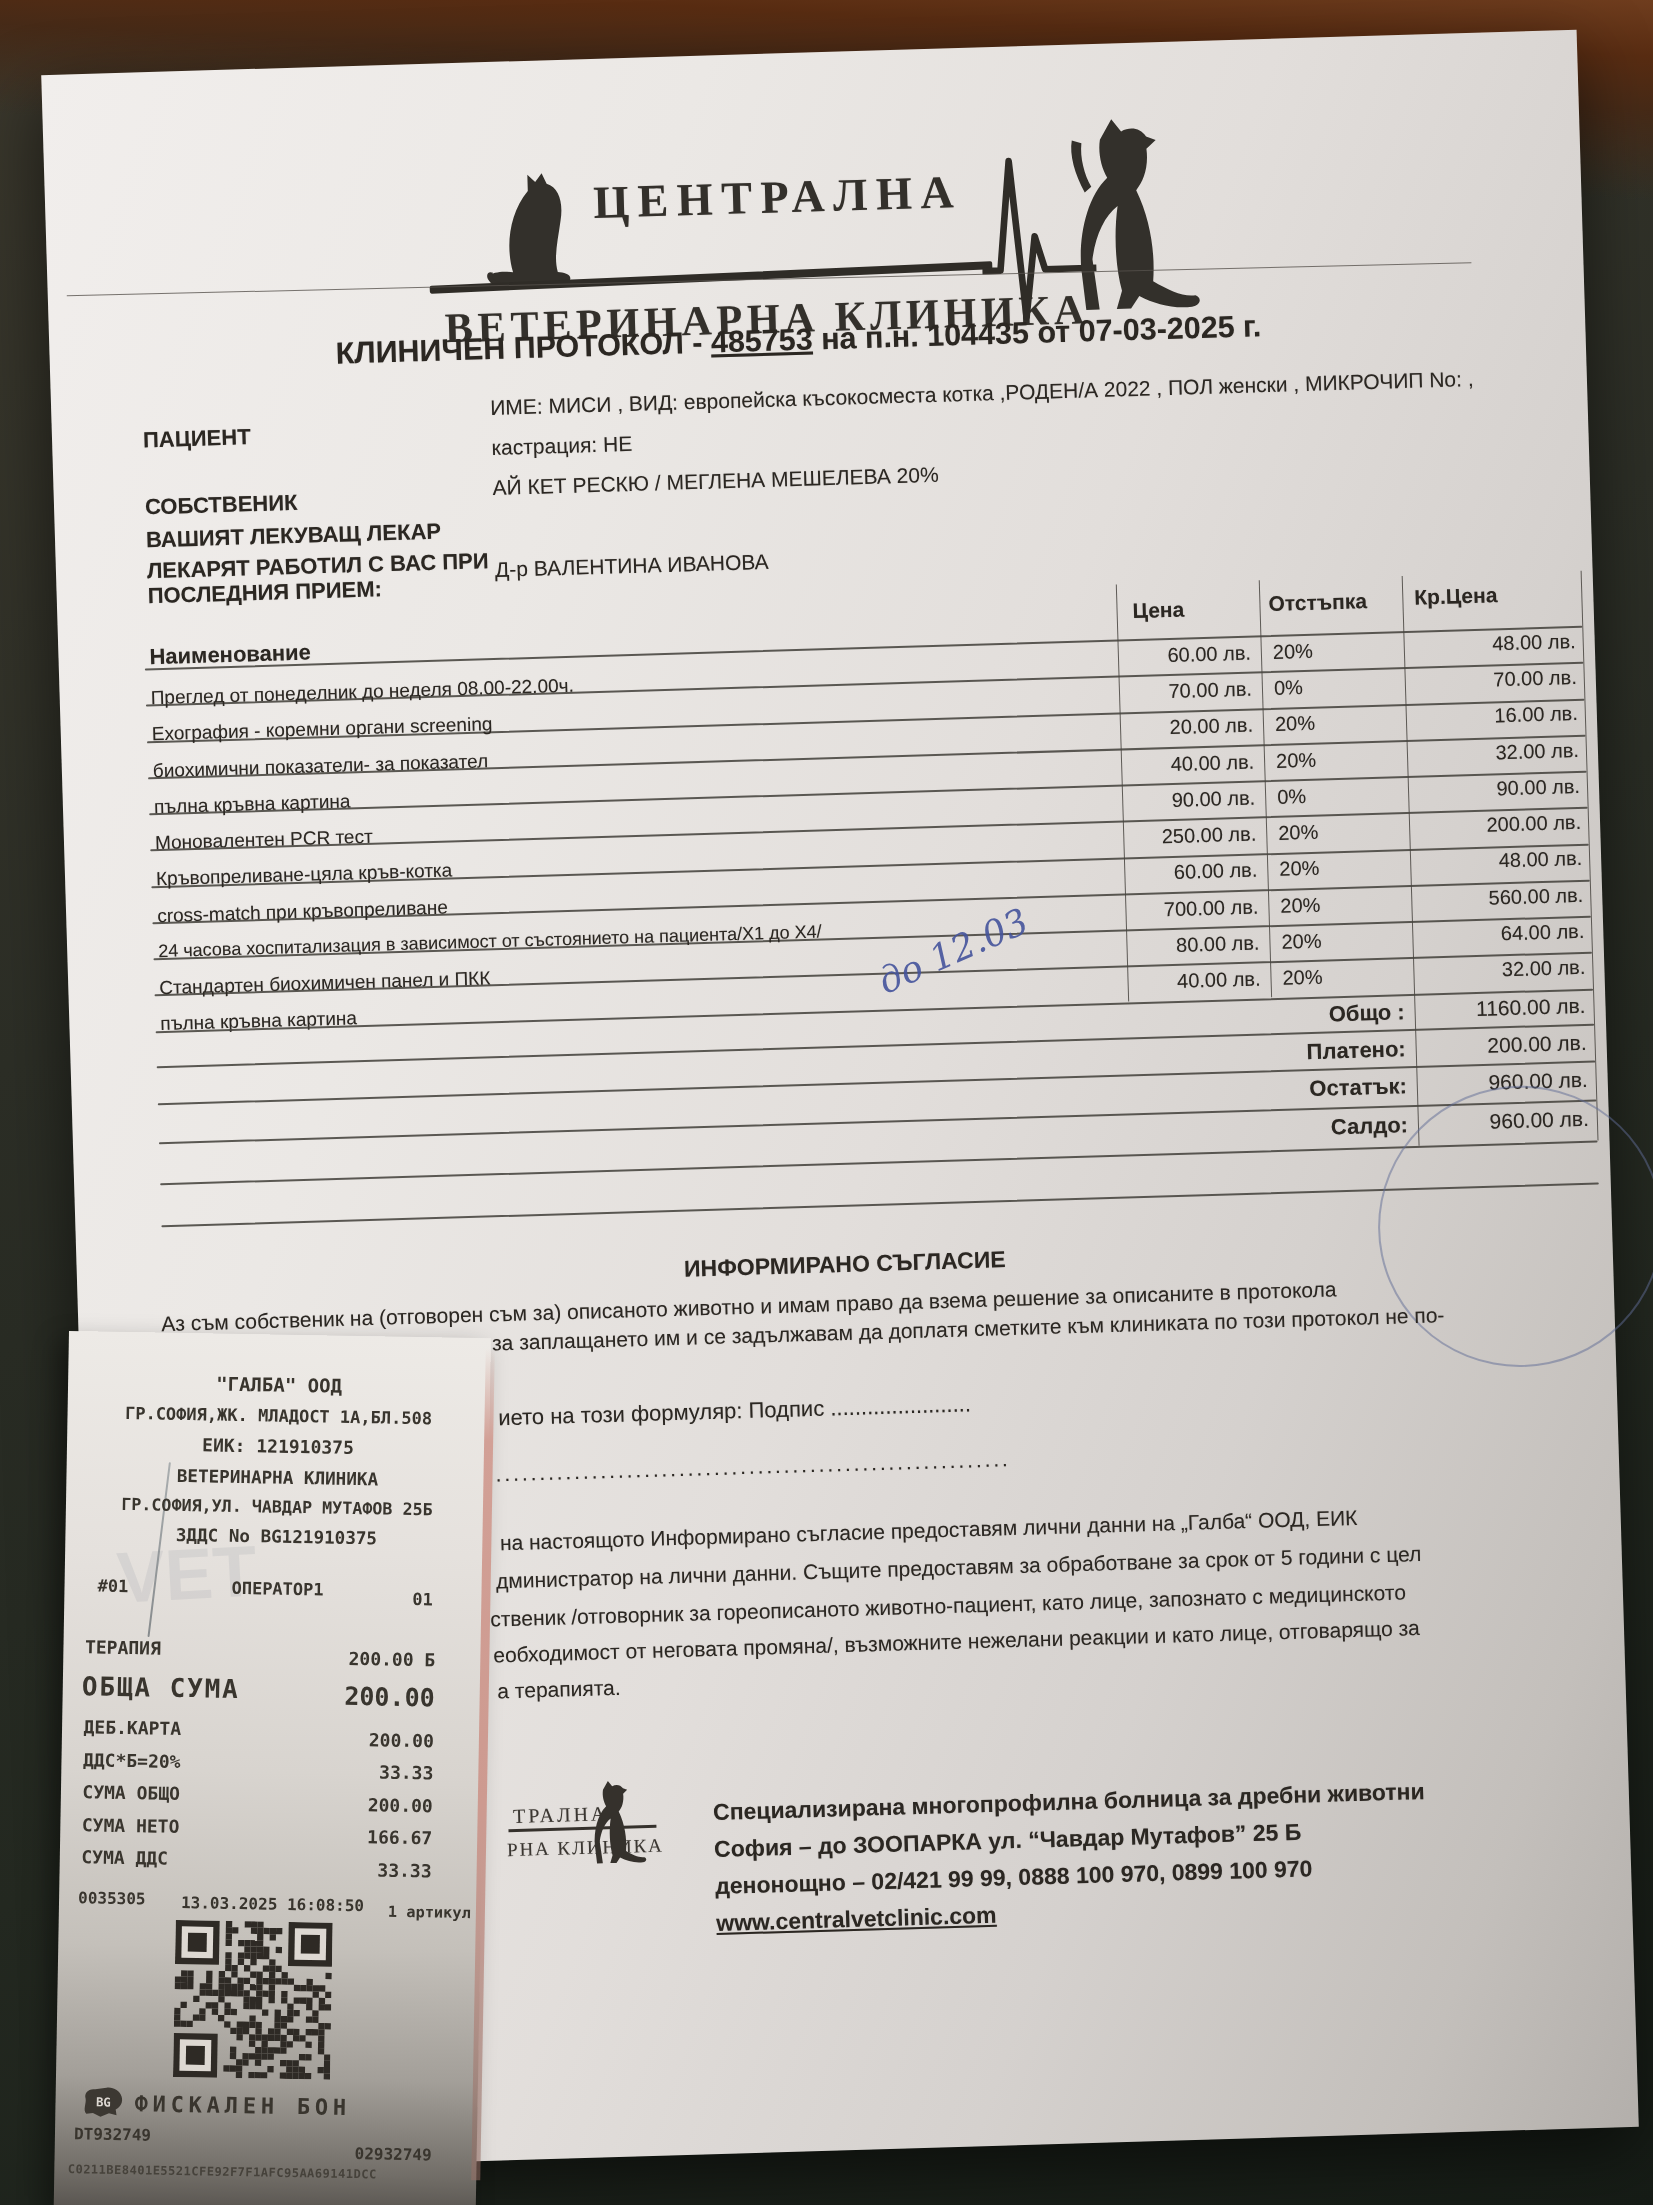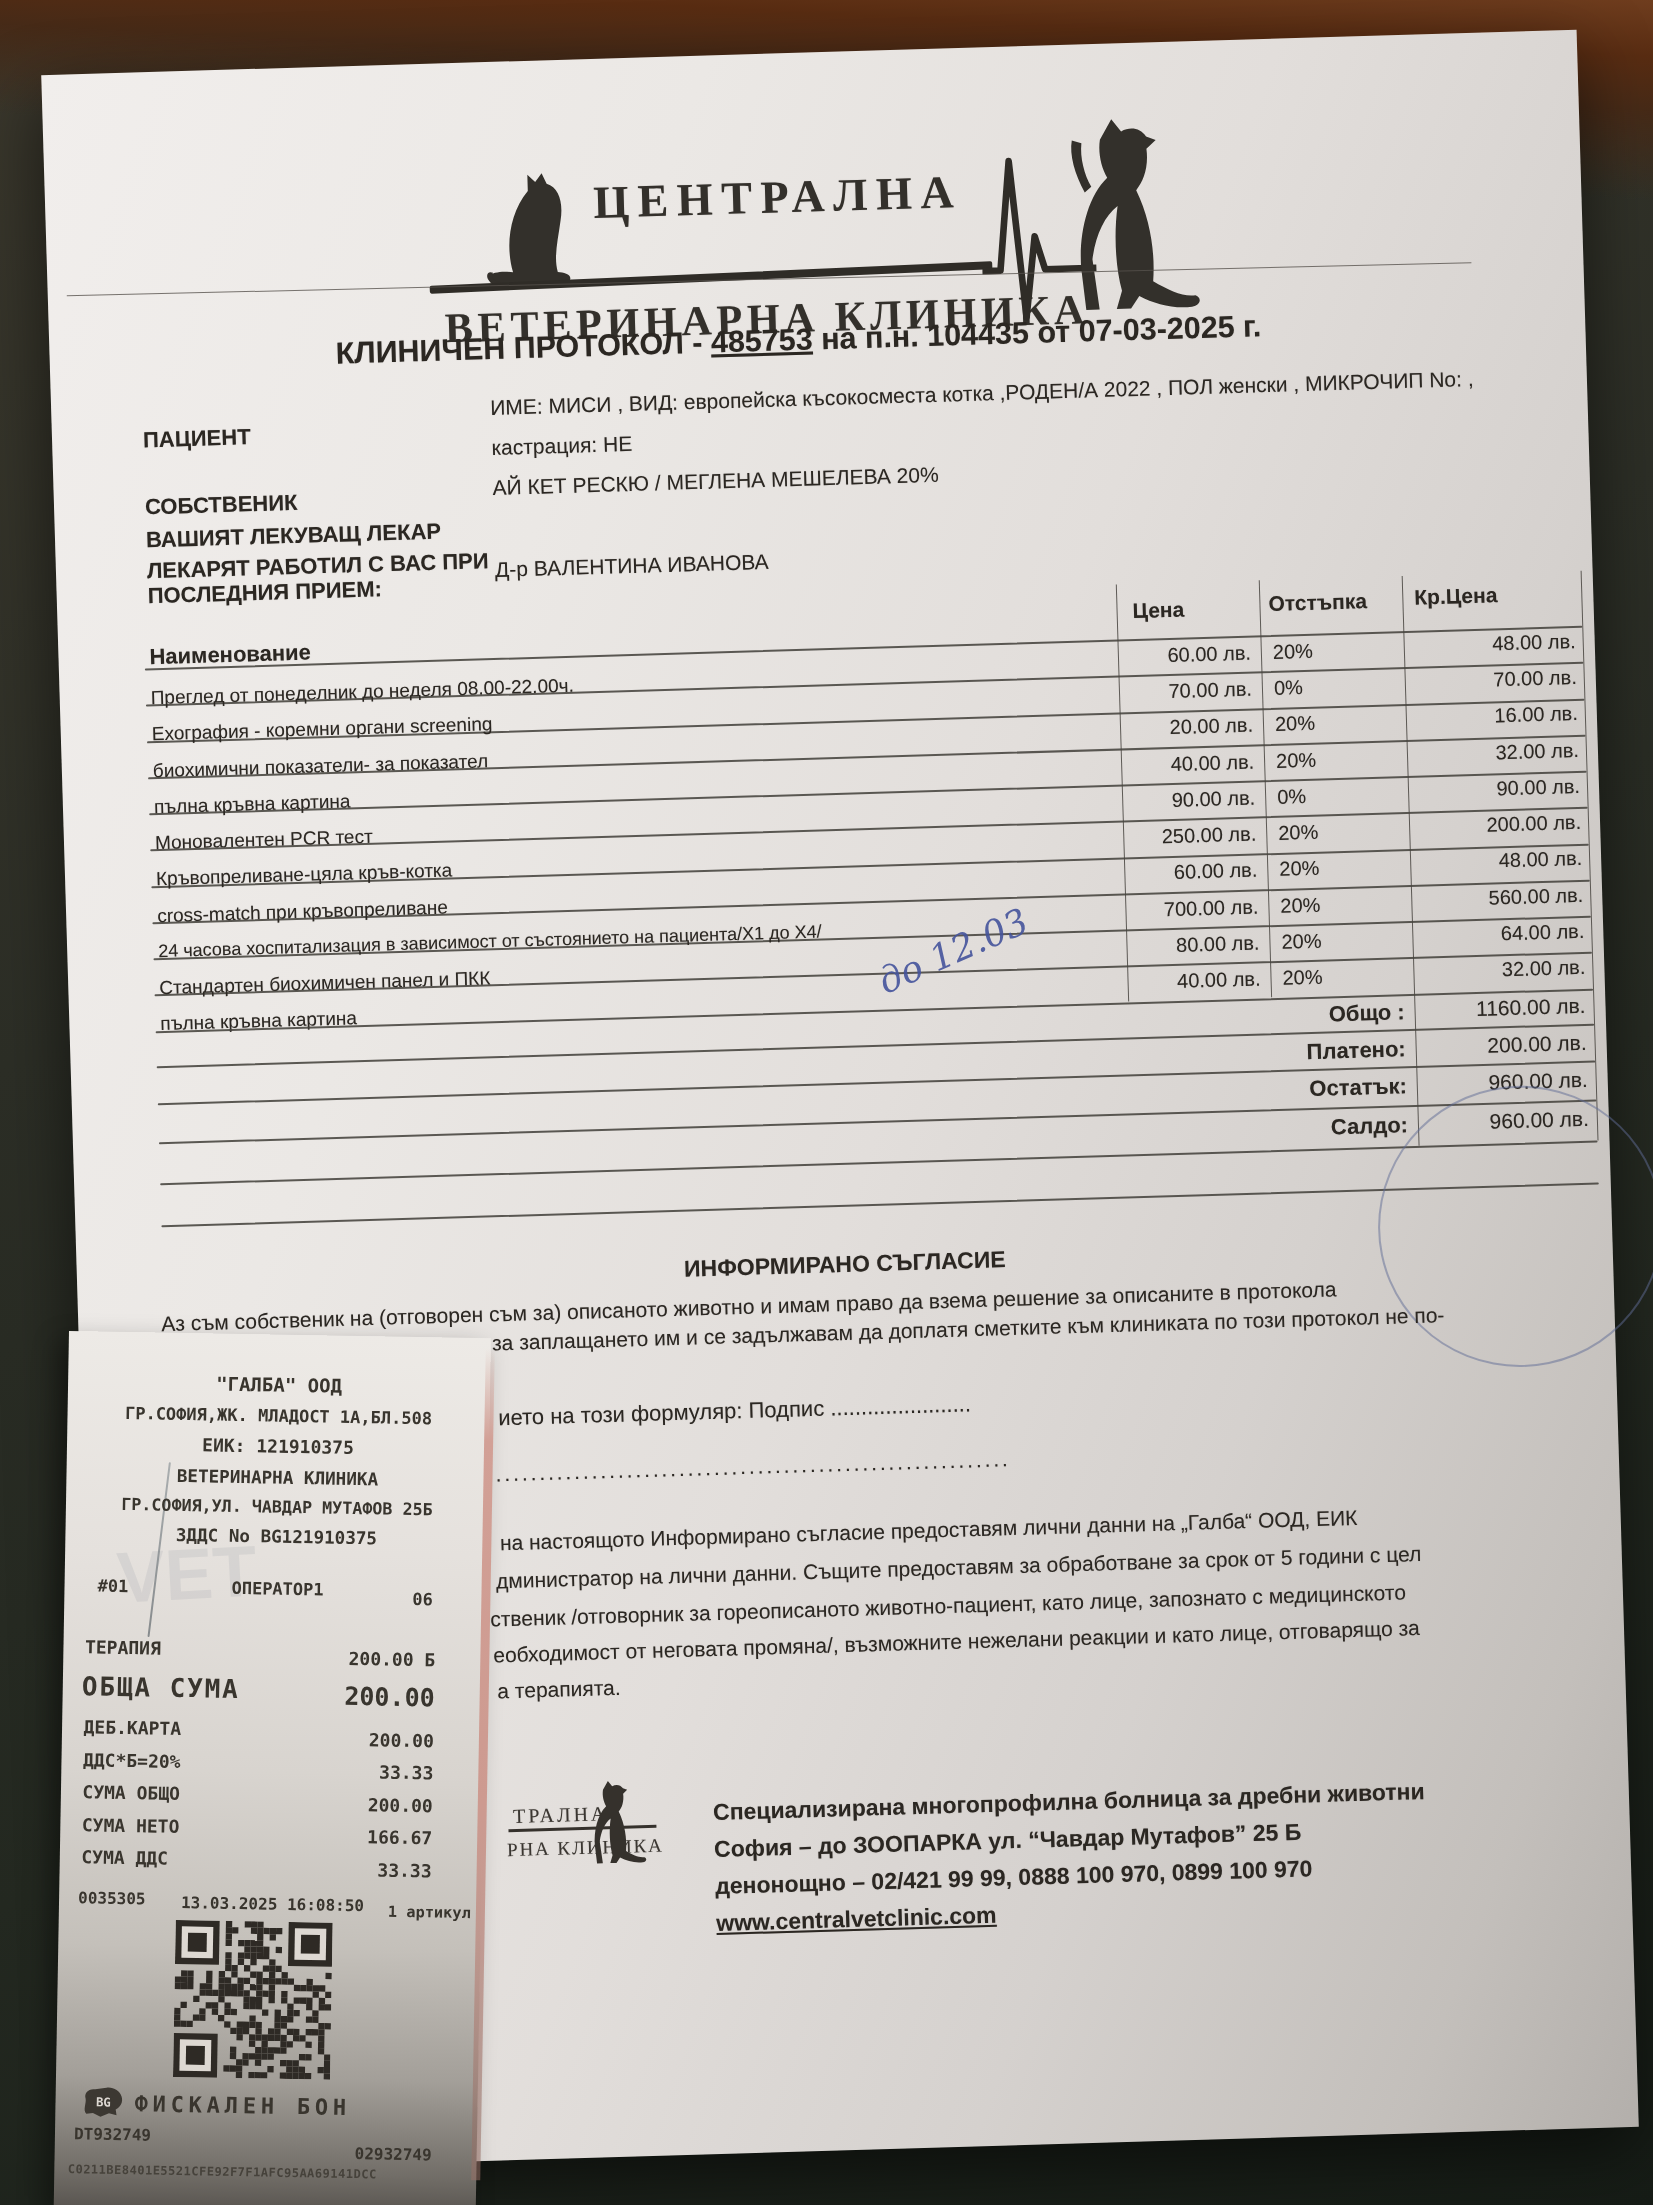--- a/index.html
+++ b/index.html
@@ -189,21 +189,21 @@
   <div class="staple"></div>
   <div class="rt center" style="top:39px;font-size:19px;">"ГАЛБА" ООД</div>
   <div class="rt center" style="top:71px;font-size:17px;">ГР.СОФИЯ,ЖК. МЛАДОСТ 1А,БЛ.508</div>
   <div class="rt center" style="top:101px;font-size:18px;">ЕИК: 121910375</div>
   <div class="rt center" style="top:133px;font-size:17.6px;">ВЕТЕРИНАРНА КЛИНИКА</div>
   <div class="rt center" style="top:162px;font-size:16.7px;">ГР.СОФИЯ,УЛ. ЧАВДАР МУТАФОВ 25Б</div>
   <div class="rt center" style="top:192px;font-size:17.6px;">ЗДДС No BG121910375</div>
 
   <div class="rt" style="left:33px;top:244px;font-size:17px;">#01</div>
   <div class="rt" style="left:167px;top:244px;font-size:17px;">ОПЕРАТОР1</div>
-  <div class="rt" style="left:348px;top:252px;font-size:17px;">06</div>
+  <div class="rt" style="left:348px;top:252px;font-size:17px;">01</div>
 
   <div class="rt" style="left:21.5px;top:305px;font-size:18px;">ТЕРАПИЯ</div>
   <div class="rt right" style="left:181px;top:312px;width:191px;font-size:18px;">200.00 Б</div>
   <div class="rt" style="left:19px;top:340px;font-size:26px;letter-spacing:1.9px;">ОБЩА СУМА</div>
   <div class="rt right" style="left:181px;top:346px;width:191px;font-size:25px;">200.00</div>
 
   <div class="rt" style="left:21.5px;top:385px;font-size:18px;">ДЕБ.КАРТА</div>
   <div class="rt right" style="left:181px;top:393px;width:191px;font-size:18px;">200.00</div>
   <div class="rt" style="left:21.5px;top:418px;font-size:18px;">ДДС*Б=20%</div>
   <div class="rt right" style="left:181px;top:425px;width:191px;font-size:18px;">33.33</div>

